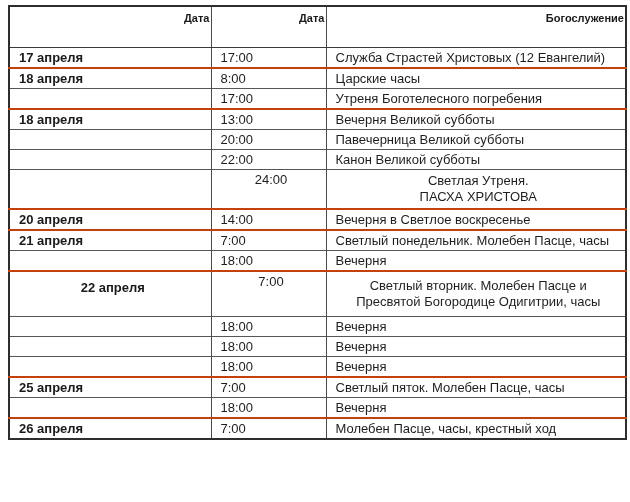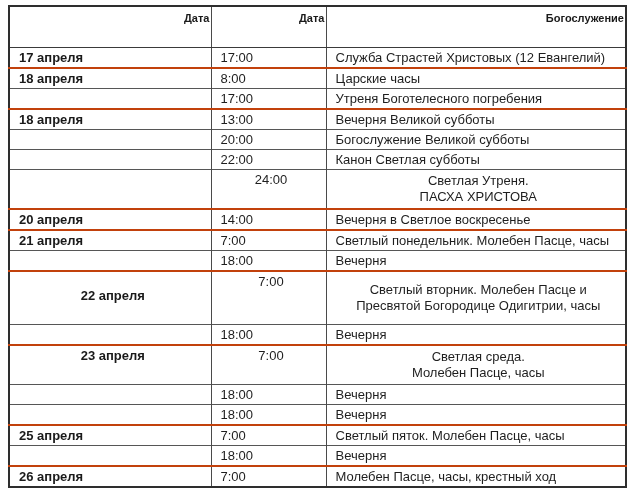--- a/index.html
+++ b/index.html
@@ -92,26 +92,26 @@
         <td class="service">Утреня Боготелесного погребения</td>
       </tr>
       <tr class="group">
         <td class="date">18 апреля</td>
         <td class="time">13:00</td>
         <td class="service">Вечерня Великой субботы</td>
       </tr>
       <tr class="cont">
         <td class="date"></td>
         <td class="time">20:00</td>
-        <td class="service">Богослужение Великой субботы</td>
+        <td class="service">Павечерница Великой субботы</td>
       </tr>
       <tr class="cont">
         <td class="date"></td>
         <td class="time">22:00</td>
-        <td class="service">Канон Светлая субботы</td>
+        <td class="service">Канон Великой субботы</td>
       </tr>
       <tr class="cont tall">
         <td class="date"></td>
         <td class="time" style="vertical-align:top;padding-top:2px;">24:00</td>
         <td class="service">Светлая Утреня.
 ПАСХА ХРИСТОВА</td>
       </tr>
       <tr class="group">
         <td class="date">20 апреля</td>
         <td class="time">14:00</td>
@@ -121,35 +121,29 @@
         <td class="date">21 апреля</td>
         <td class="time">7:00</td>
         <td class="service">Светлый понедельник. Молебен Пасце, часы</td>
       </tr>
       <tr class="cont">
         <td class="date"></td>
         <td class="time">18:00</td>
         <td class="service">Вечерня</td>
       </tr>
       <tr class="group tall">
-        <td class="date" style="vertical-align:top;padding-top:16px;">22 апреля</td>
+        <td class="date" style="vertical-align:top;padding-top:8px;">22 апреля</td>
         <td class="time" style="vertical-align:top;padding-top:2px;">7:00</td>
         <td class="service">Светлый вторник. Молебен Пасце и
 Пресвятой Богородице Одигитрии, часы</td>
       </tr>
       <tr class="cont">
         <td class="date"></td>
         <td class="time">18:00</td>
         <td class="service">Вечерня</td>
-      </tr>
-      <tr class="group tall">
-        <td class="date" style="vertical-align:top;padding-top:2px;">23 апреля</td>
-        <td class="time" style="vertical-align:top;padding-top:2px;">7:00</td>
-        <td class="service">Светлая среда.
-Молебен Пасце, часы</td>
       </tr>
       <tr class="cont">
         <td class="date"></td>
         <td class="time">18:00</td>
         <td class="service">Вечерня</td>
       </tr>
       <tr class="cont">
         <td class="date"></td>
         <td class="time">18:00</td>
         <td class="service">Вечерня</td>

